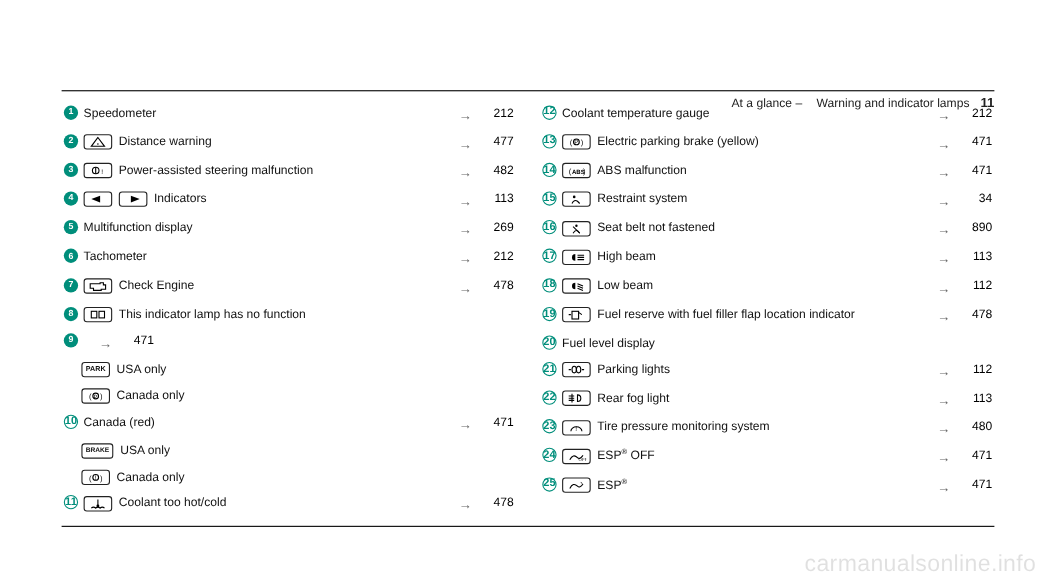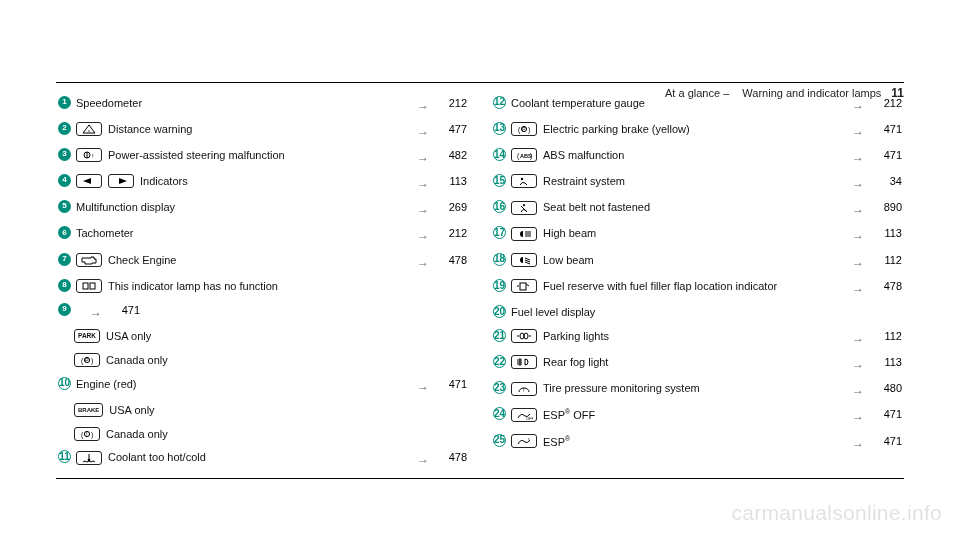--- a/index.html
+++ b/index.html
@@ -185,21 +185,21 @@
             <span>Canada only</span>
           </span>
           <span class="arrow"></span>
           <span class="pgref"></span>
         </div>
         <div class="row">
           <span class="marker">
             <span class="circ outline">10</span>
           </span>
           <span class="desc">
-            <span>Engine (red)</span>
+            <span>Canada (red)</span>
           </span>
           <span class="arrow">→</span>
           <span class="pgref">471</span>
         </div>
         <div class="row subrow">
           <span class="marker"></span>
           <span class="desc">
             <span class="sym">
               <span style="font-size:6px;font-weight:bold;">BRAKE</span>
             </span>

